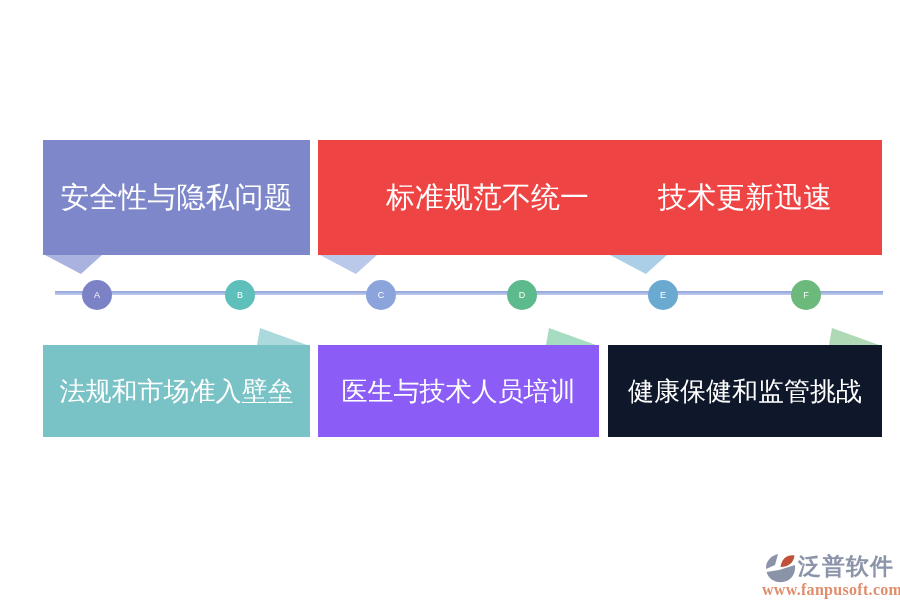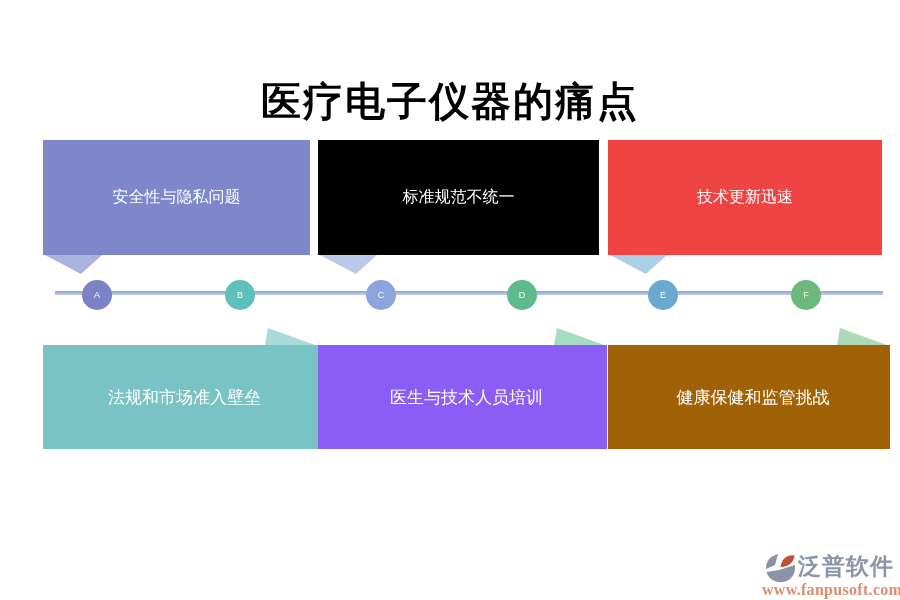--- a/index.html
+++ b/index.html
@@ -26,22 +26,22 @@
   
   .pp-box {
     position: absolute;
     display: flex;
     align-items: center;
     justify-content: center;
     color: #ffffff;
     text-align: center;
   }
   .pp-box span { position: relative; z-index: 2; }
-  .pp-box.top { top: 140px; height: 115px; font-size: 16px; }
-  .pp-box.bottom { top: 345px; height: 104px; font-size: 17px; padding-left: 8px; }
+  .pp-box.top { top: 140px; height: 115px; font-size: 29px; }
+  .pp-box.bottom { top: 345px; height: 92px; font-size: 26px; }
   .col0 { left: 43px;  width: 267px; }
   .col1 { left: 318px; width: 281px; }
   .col2 { left: 608px; width: 274px; }
   .tail { position: absolute; z-index: 1; }
   .tail-down {
     left: 2px; top: 100%;
     width: 57px; height: 19px;
     clip-path: polygon(0 0, 100% 0, 63% 100%);
   }
   .tail-up {
@@ -93,28 +93,27 @@
     text-align: center;
     letter-spacing: 0.3px;
     margin-top: -2px;
   }
 </style>
 </head>
 <body>
 
 <div class="canvas">
 
-  <h1 class="title">医疗电子仪器的痛点</h1>
 
   <div id="top-row">
       <div class="pp-box top col0" style="background: rgb(125, 135, 201);">
         <span>安全性与隐私问题</span>
         <div class="tail tail-down" style="background: rgb(170, 179, 224);"></div>
       </div>
-      <div class="pp-box top col1" style="background: #000000;">
+      <div class="pp-box top col1" style="background: #ef4444; padding-left: 29px;">
         <span>标准规范不统一</span>
         <div class="tail tail-down" style="background: rgb(186, 200, 234);"></div>
       </div>
       <div class="pp-box top col2" style="background: #ef4444;">
         <span>技术更新迅速</span>
         <div class="tail tail-down" style="background: rgb(172, 207, 232);"></div>
       </div>
     </div>
 
   <div class="timeline-line"></div>
@@ -129,21 +128,21 @@
 
   <div id="bottom-row">
       <div class="pp-box bottom col0" style="background: rgb(121, 194, 197);">
         <span>法规和市场准入壁垒</span>
         <div class="tail tail-up" style="background: rgb(170, 218, 220);"></div>
       </div>
       <div class="pp-box bottom col1" style="background: #8b5cf6;">
         <span>医生与技术人员培训</span>
         <div class="tail tail-up" style="background: rgb(165, 220, 194);"></div>
       </div>
-      <div class="pp-box bottom col2" style="background: #a16207;">
+      <div class="pp-box bottom col2" style="background: #0f172a;">
         <span>健康保健和监管挑战</span>
         <div class="tail tail-up" style="background: rgb(175, 216, 180);"></div>
       </div>
     </div>
 
   <div class="footer">
     <div class="footer-row">
       <svg width="34" height="30" viewBox="0 0 32 30">
         <path d="M13,1 C5,3 0.5,9 1,16 L10,12 Z" fill="#8a93a8"></path>
         <path d="M1.5,19 C3.5,26 10,30 18,29 C26,28 31,21 30,12 L14,17 Z" fill="#8a93a8"></path>

